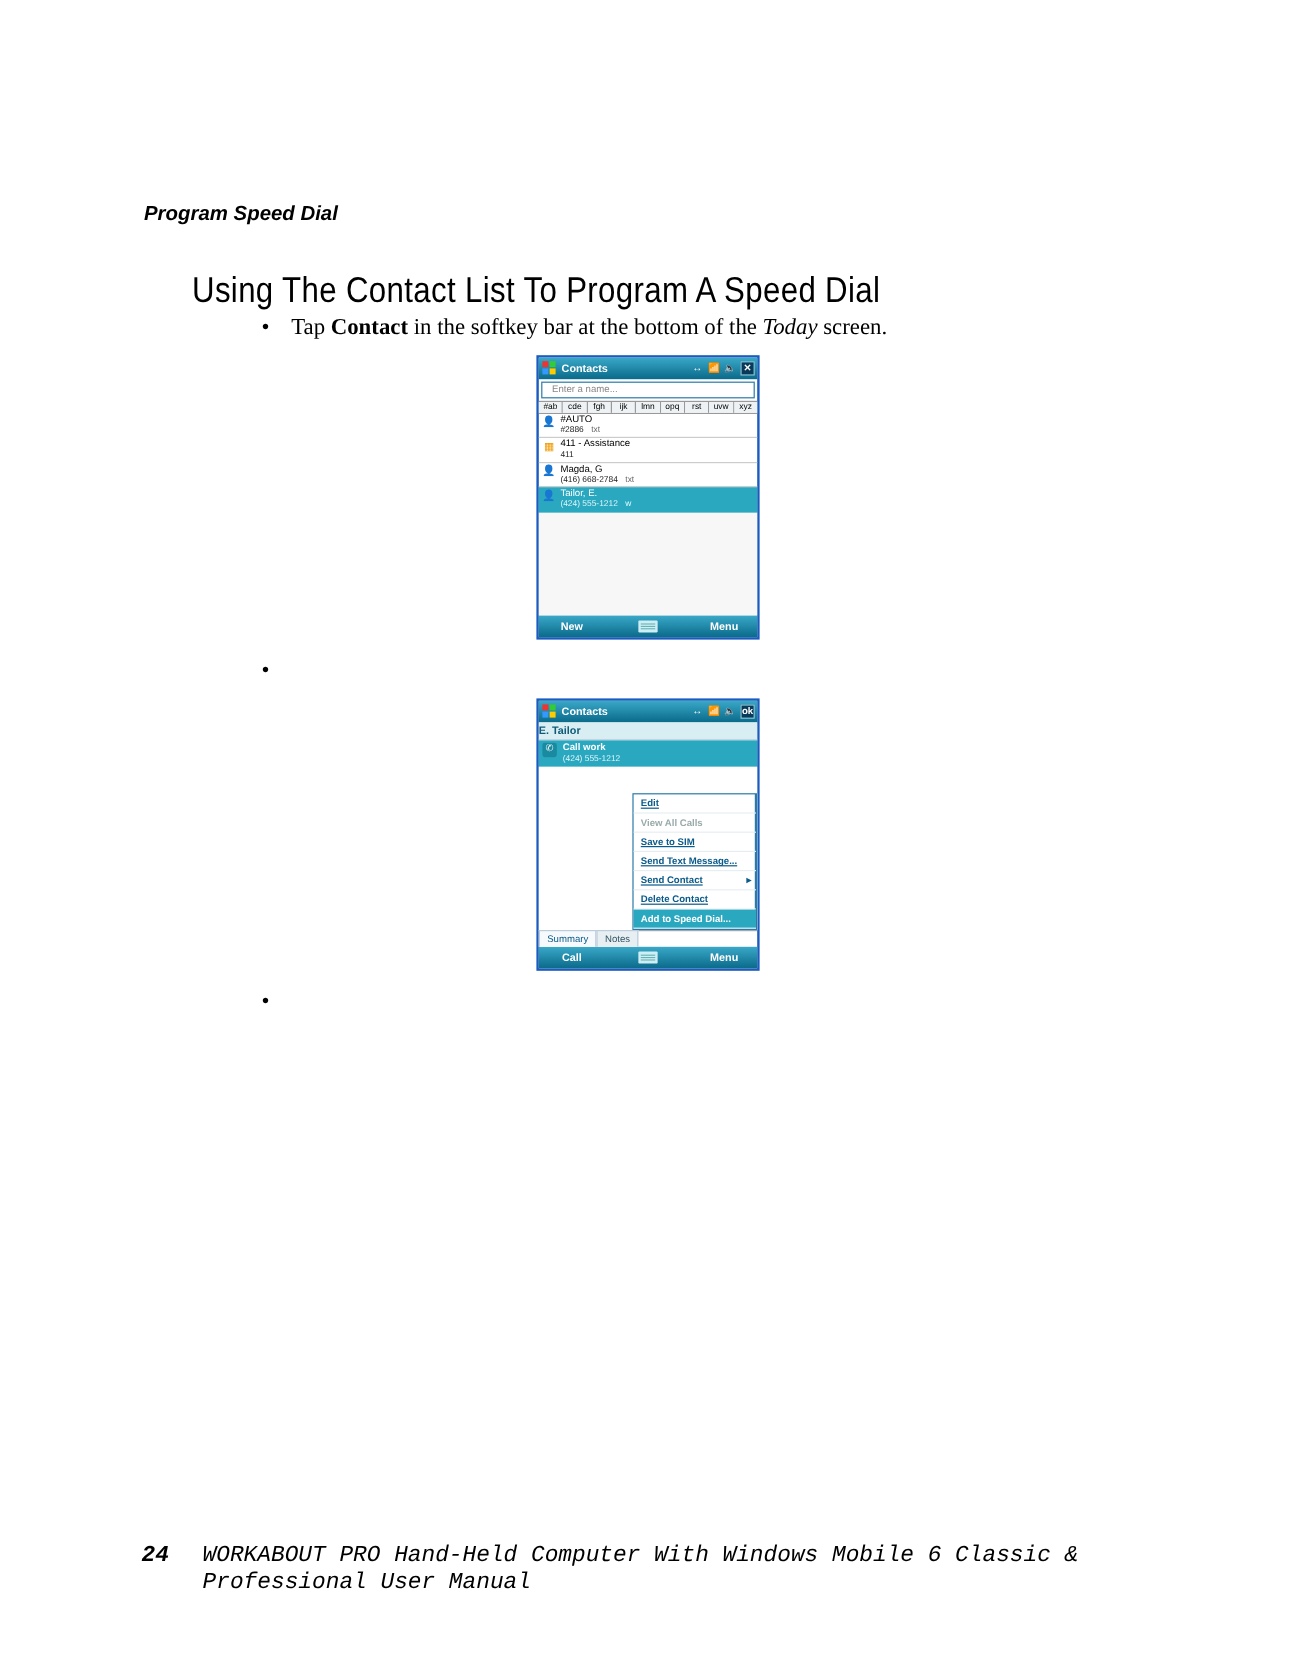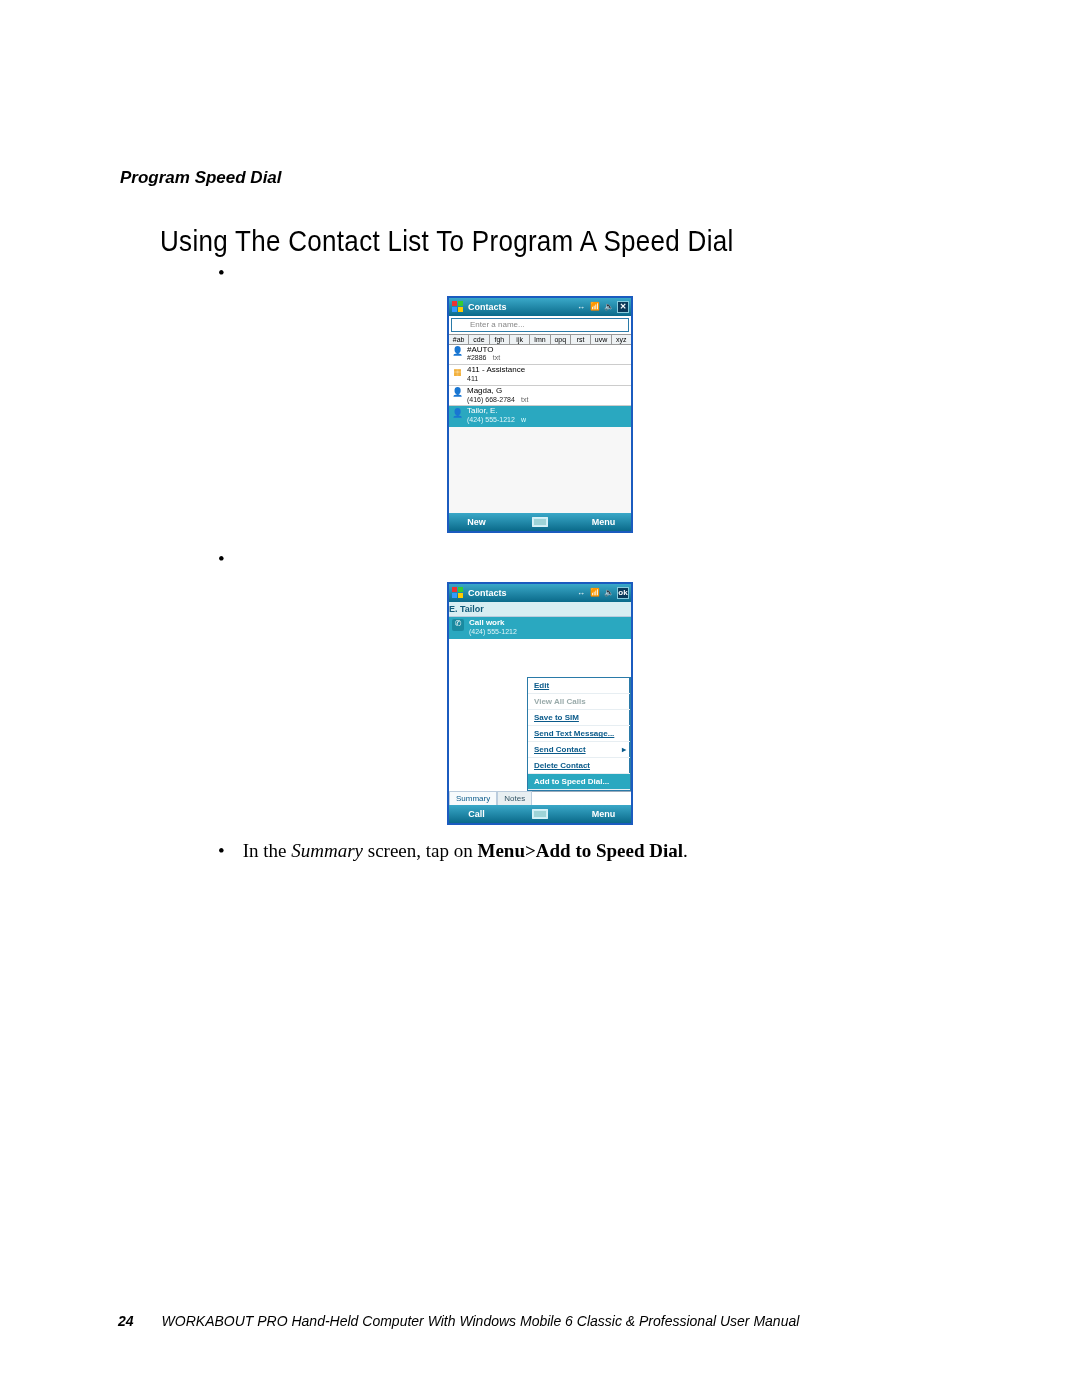--- a/index.html
+++ b/index.html
@@ -106,21 +106,21 @@
     color: #fff;
     font-size: 8px;
     font-weight: bold;
   }
   .wm-input {
     margin: 2px;
     border: 1px solid #2a7aa8;
     height: 14px;
     font-size: 8px;
     color: #888;
-    padding: 1px 18px;
+    padding: 1px 8px;
     display: flex; align-items: center;
   }
   .wm-tabs {
     display: flex;
     border-top: 1px solid #999;
     border-bottom: 1px solid #999;
   }
   .wm-tabs span {
     flex: 1;
     text-align: center;
@@ -187,21 +187,21 @@
   .wm-item2 .icn {
     position: absolute; left: 3px; top: 2px;
     width: 12px; height: 12px;
     display:flex; align-items:center; justify-content:center;
     background: #1a8aa0;
     border-radius: 2px;
     font-size: 8px;
   }
   .wm-item2 .t1 { font-weight: bold; font-size: 8px; }
   .wm-item2 .t2 { font-size: 7px; color: #e0f5f8; }
-  .wm-body2 { height: 152px; background: #fff; position: relative; }
+  .wm-body2 { height: 136px; background: #fff; position: relative; }
   .wm-menu {
     position: absolute;
     right: 0; bottom: 0;
     width: 104px;
     background: #fff;
     border: 1px solid #2a7aa8;
     box-shadow: -1px -1px 0 #2a7aa8 inset;
   }
   .wm-menu .mi {
     font-size: 8px;
@@ -239,42 +239,45 @@
     margin-top: -1px;
   }
   .wm-btabs span.active { background: #f7fafc; color: #0a5a8a; }
   .footer {
     position: absolute;
     bottom: 68px;
     left: 118px;
     right: 118px;
     display: flex;
     align-items: baseline;
-    font-family: Liberation Sans, sans-serif;
+    font-family: Liberation Mono, monospace;
     font-style: italic;
-    font-size: 14px;
+    font-size: 19px;
     margin-top: 16px;
   }
   .footer .pg {
     font-weight: bold;
     font-style: italic;
     margin-right: 28px;
   }
 </style>
 </head>
 <body>
 
 <div class="page">
 
   <div class="section-line">Program Speed Dial</div>
 
   <div class="heading">Using The Contact List To Program A Speed Dial</div>
 
   <div class="bullet">
     <span class="dot">•</span>
+    <span>
+      <span>Tap </span><span class="bold">Contact</span><span> in the softkey bar at the bottom of the </span><span class="ital">Today</span><span> screen.</span>
+    </span>
   </div>
 
   <div class="shot-wrap">
     <div class="wm">
       <div class="wm-title">
         <span class="wm-flag">
           <svg viewBox="0 0 14 14">
               <rect x="1" y="1" width="5" height="5" fill="#e33"></rect>
               <rect x="7" y="1" width="5" height="5" fill="#3c3"></rect>
               <rect x="1" y="7" width="5" height="5" fill="#39f"></rect>
@@ -393,23 +396,20 @@
               <line x1="2" y1="7" x2="14" y2="7" stroke="#5aa" stroke-width="0.8"></line>
             </svg>
         </span>
         <span class="sk">Menu</span>
       </div>
     </div>
   </div>
 
   <div class="bullet">
     <span class="dot">•</span>
-    <span>
-      <span>In the </span><span class="ital">Summary</span><span> screen, tap on </span><span class="bold">Menu&gt;Add to Speed Dial</span><span>.</span>
-    </span>
   </div>
 
   <div class="footer">
     <span class="pg">24</span>
     <span>WORKABOUT PRO Hand-Held Computer With Windows Mobile 6 Classic &amp; Professional User Manual</span>
   </div>
 
 </div>
 
 </body></html>

